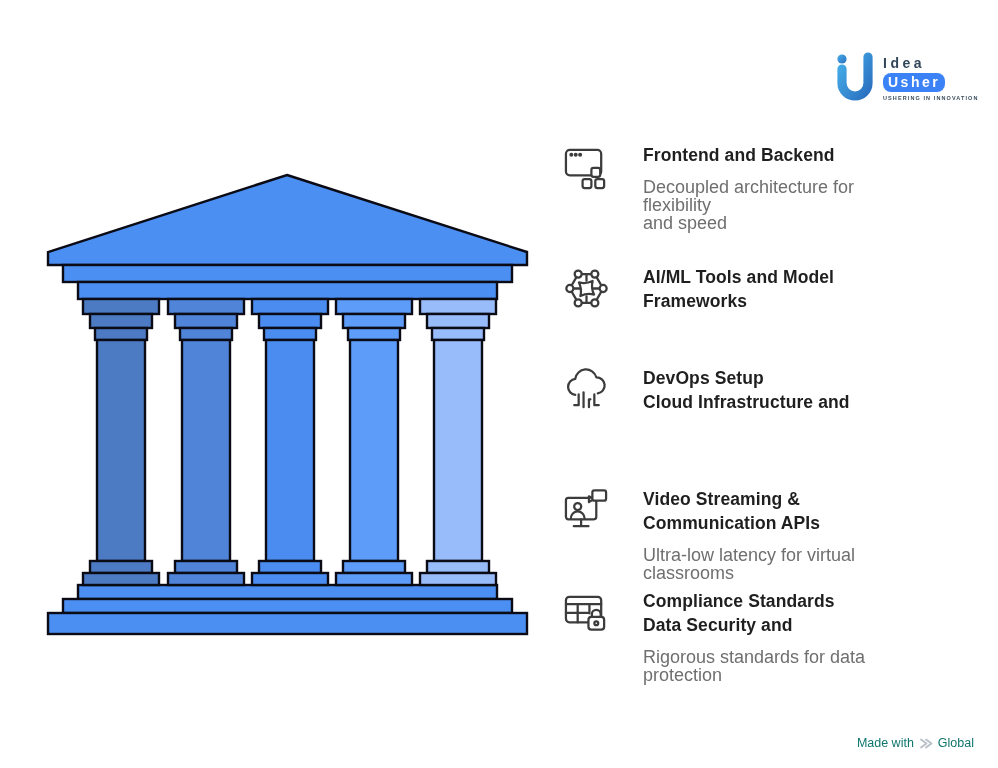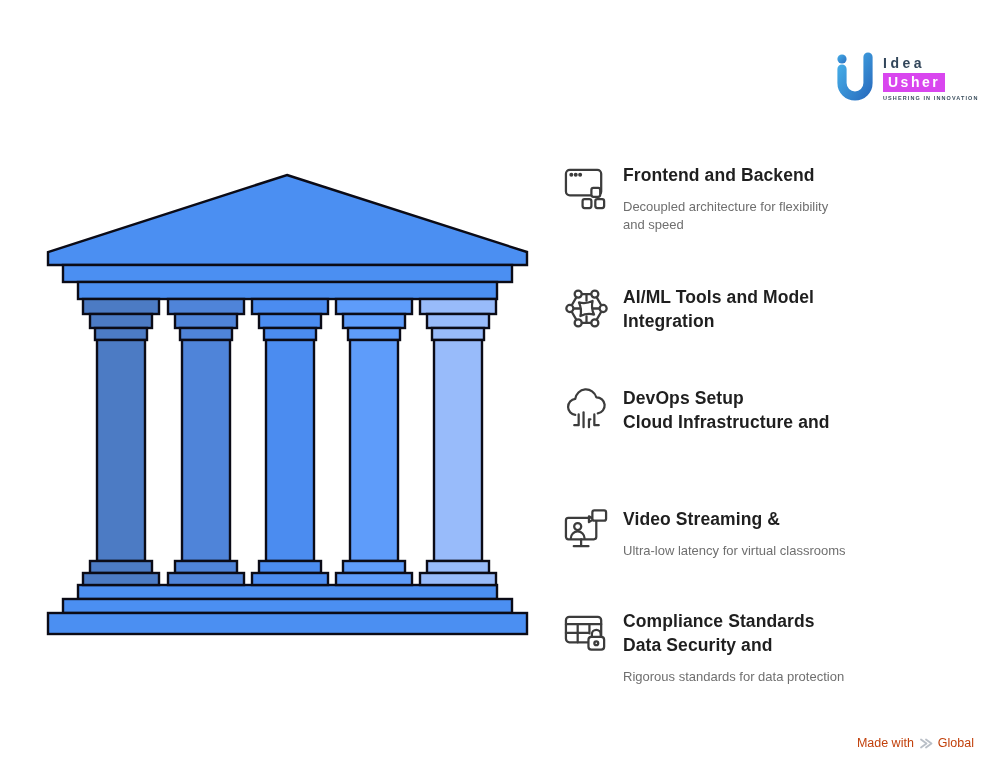--- a/index.html
+++ b/index.html
@@ -3,39 +3,39 @@
 <meta charset="utf-8">
 <style>
   html,body{margin:0;padding:0;background:#ffffff;}
   .canvas{position:relative;width:998px;height:768px;background:#ffffff;overflow:hidden;
           font-family:"Liberation Sans",sans-serif;}
 
   
   .temple{position:absolute;left:30px;top:160px;width:515px;height:490px;}
 
   
-  .item{position:absolute;left:563px;display:flex;gap:12px;align-items:flex-start;width:340px;margin-top:20px;}
+  .item{position:absolute;left:563px;display:flex;gap:32px;align-items:flex-start;width:340px;}
   .item-icon{width:48px;height:48px;flex:none;}
   .item-icon svg{width:47px;height:47px;}
   .item-text{padding-top:0;}
   .item-title{font-size:17.5px;font-weight:700;color:#1f1f1f;line-height:24px;letter-spacing:.1px;}
-  .item-sub{margin-top:11px;font-size:13px;color:#6f6f6f;line-height:18px;max-width:280px;}
+  .item-sub{margin-top:11px;font-size:18px;color:#6f6f6f;line-height:18px;max-width:280px;}
 
   
   .logo{position:absolute;left:833px;top:52px;display:flex;gap:6px;align-items:flex-start;}
   .logo-mark{width:44px;height:52px;}
   .logo-text{display:flex;flex-direction:column;align-items:flex-start;padding-top:4px;}
   .logo-idea{font-size:14px;font-weight:700;color:#32465a;letter-spacing:3.5px;line-height:15px;}
-  .logo-usher{margin-top:2px;background:#d946ef;color:#ffffff;font-size:14px;font-weight:700;
-              letter-spacing:2.5px;line-height:17px;padding:1px 5px;}
+  .logo-usher{margin-top:2px;background:#3b82f6;color:#ffffff;font-size:14px;font-weight:700;
+              letter-spacing:2.5px;line-height:17px;padding:1px 5px;border-radius:8px;}
   .logo-tagline{margin-top:3px;font-size:5.5px;font-weight:700;color:#3c4f5e;letter-spacing:1.1px;}
 
   
   .credit{position:absolute;right:24px;bottom:18px;display:flex;align-items:center;gap:5px;
-          font-size:12.5px;color:#c2410c;}
+          font-size:12.5px;color:#0f766e;}
   .credit svg{width:14px;height:13px;}
 </style>
 </head>
 <body>
 
 <div class="canvas">
 
   <svg class="temple" viewBox="0 0 515 490" xmlns="http://www.w3.org/2000/svg">
 
     <g stroke="#0b0b16" stroke-width="2.4" fill="#4b8ff2">
@@ -126,21 +126,21 @@
         <circle cx="32.5" cy="38.7" r="3.6" fill="#ffffff"></circle>
         <circle cx="15.5" cy="38.7" r="3.6" fill="#ffffff"></circle>
         <circle cx="7" cy="24" r="3.6" fill="#ffffff"></circle>
         <circle cx="15.5" cy="9.3" r="3.6" fill="#ffffff"></circle>
         <circle cx="32.5" cy="9.3" r="3.6" fill="#ffffff"></circle>
       </svg>
     </span>
     <div class="item-text">
       <div class="item-title">
         <div>AI/ML Tools and Model</div>
-        <div>Integration</div>
+        <div>Frameworks</div>
       </div>
     </div>
   </div>
 
   <div class="item" style="top:366px">
     <span class="item-icon">
       <svg viewBox="0 0 48 48" fill="none" stroke="#3c3c3c" stroke-width="2.3" stroke-linecap="round" stroke-linejoin="round">
         <path d="M12.5,29.5 A8.2,8.2 0 0 1 12.5,13.2 A11,11 0 0 1 34,11.5 A8.3,8.3 0 0 1 35.5,28"></path>
         <path d="M11.5,40 H16 V29"></path>
         <path d="M21,27 V42"></path>
@@ -165,20 +165,21 @@
         <path d="M18.5,33 V39 M11,40 H26"></path>
         <g fill="#ffffff">
           <path d="M31,12.5 L26.5,15.5 V9.5 Z"></path>
           <rect x="30" y="3.5" width="14" height="10.5" rx="2"></rect>
         </g>
       </svg>
     </span>
     <div class="item-text">
       <div class="item-title">
         <div>Video Streaming &amp;</div>
+        <div>Communication APIs</div>
       </div>
       <div class="item-sub">
         <div>Ultra-low latency for virtual classrooms</div>
         <div></div>
       </div>
     </div>
   </div>
 
   <div class="item" style="top:589px">
     <span class="item-icon">

